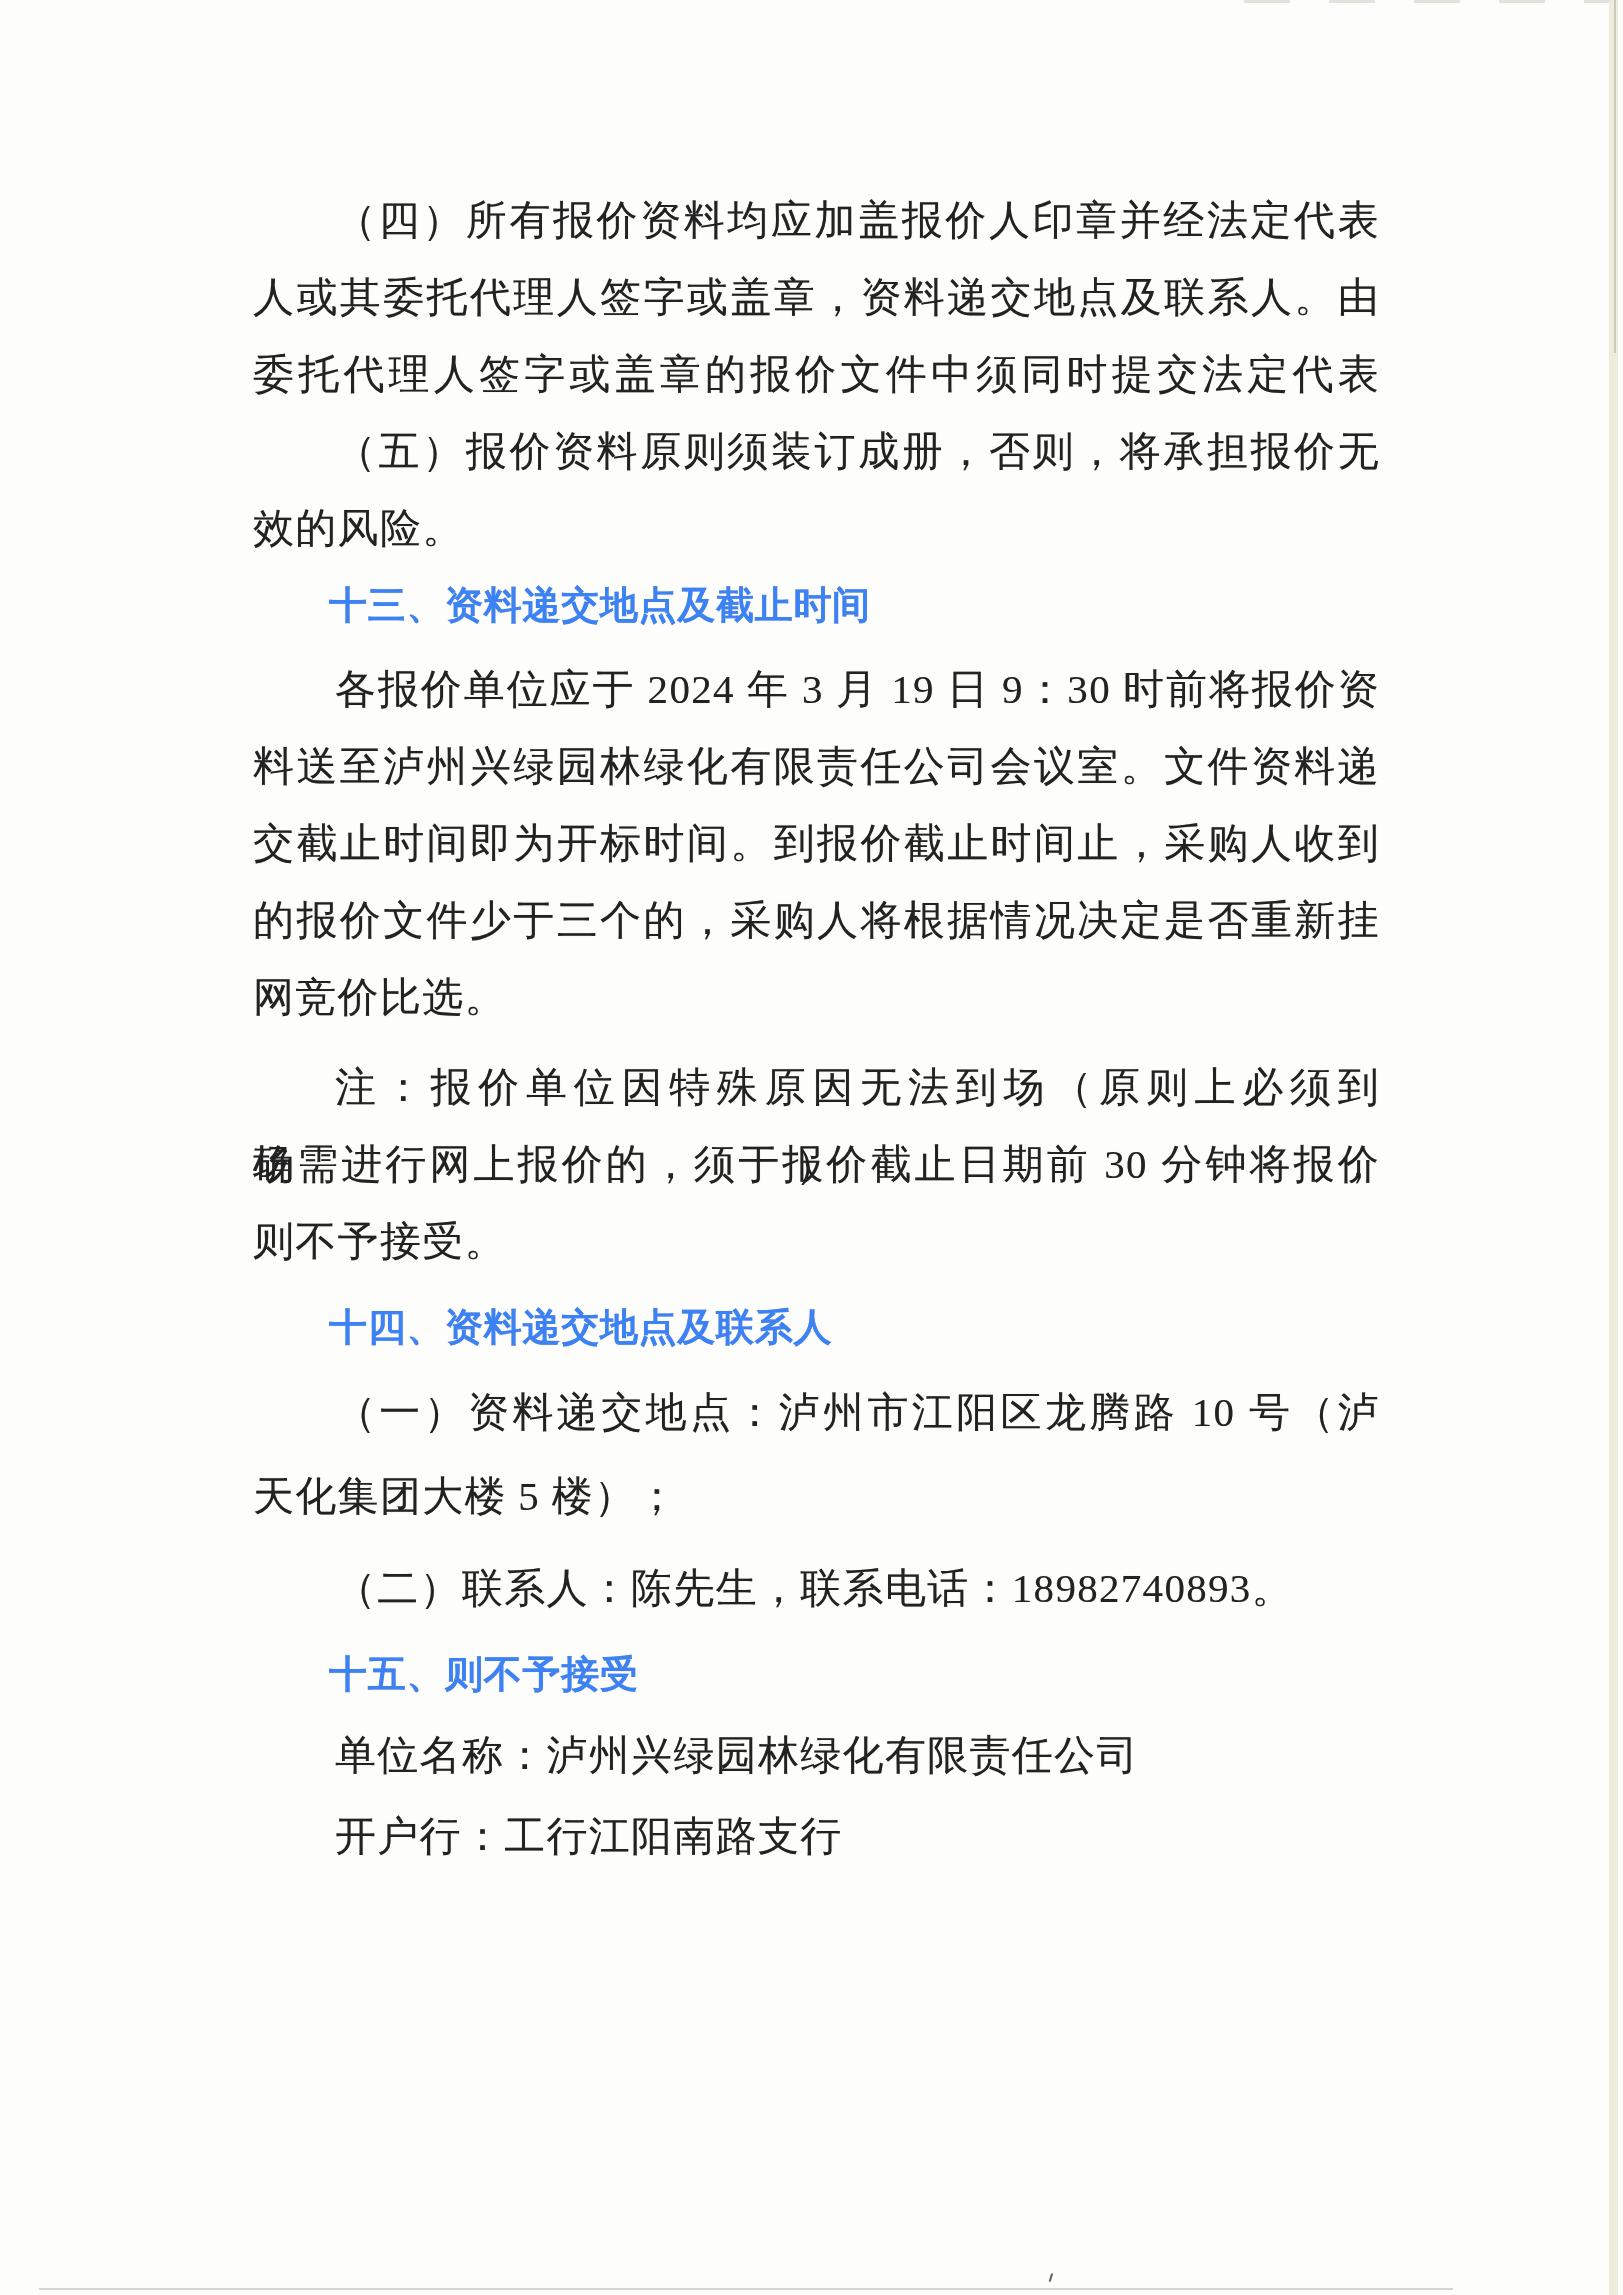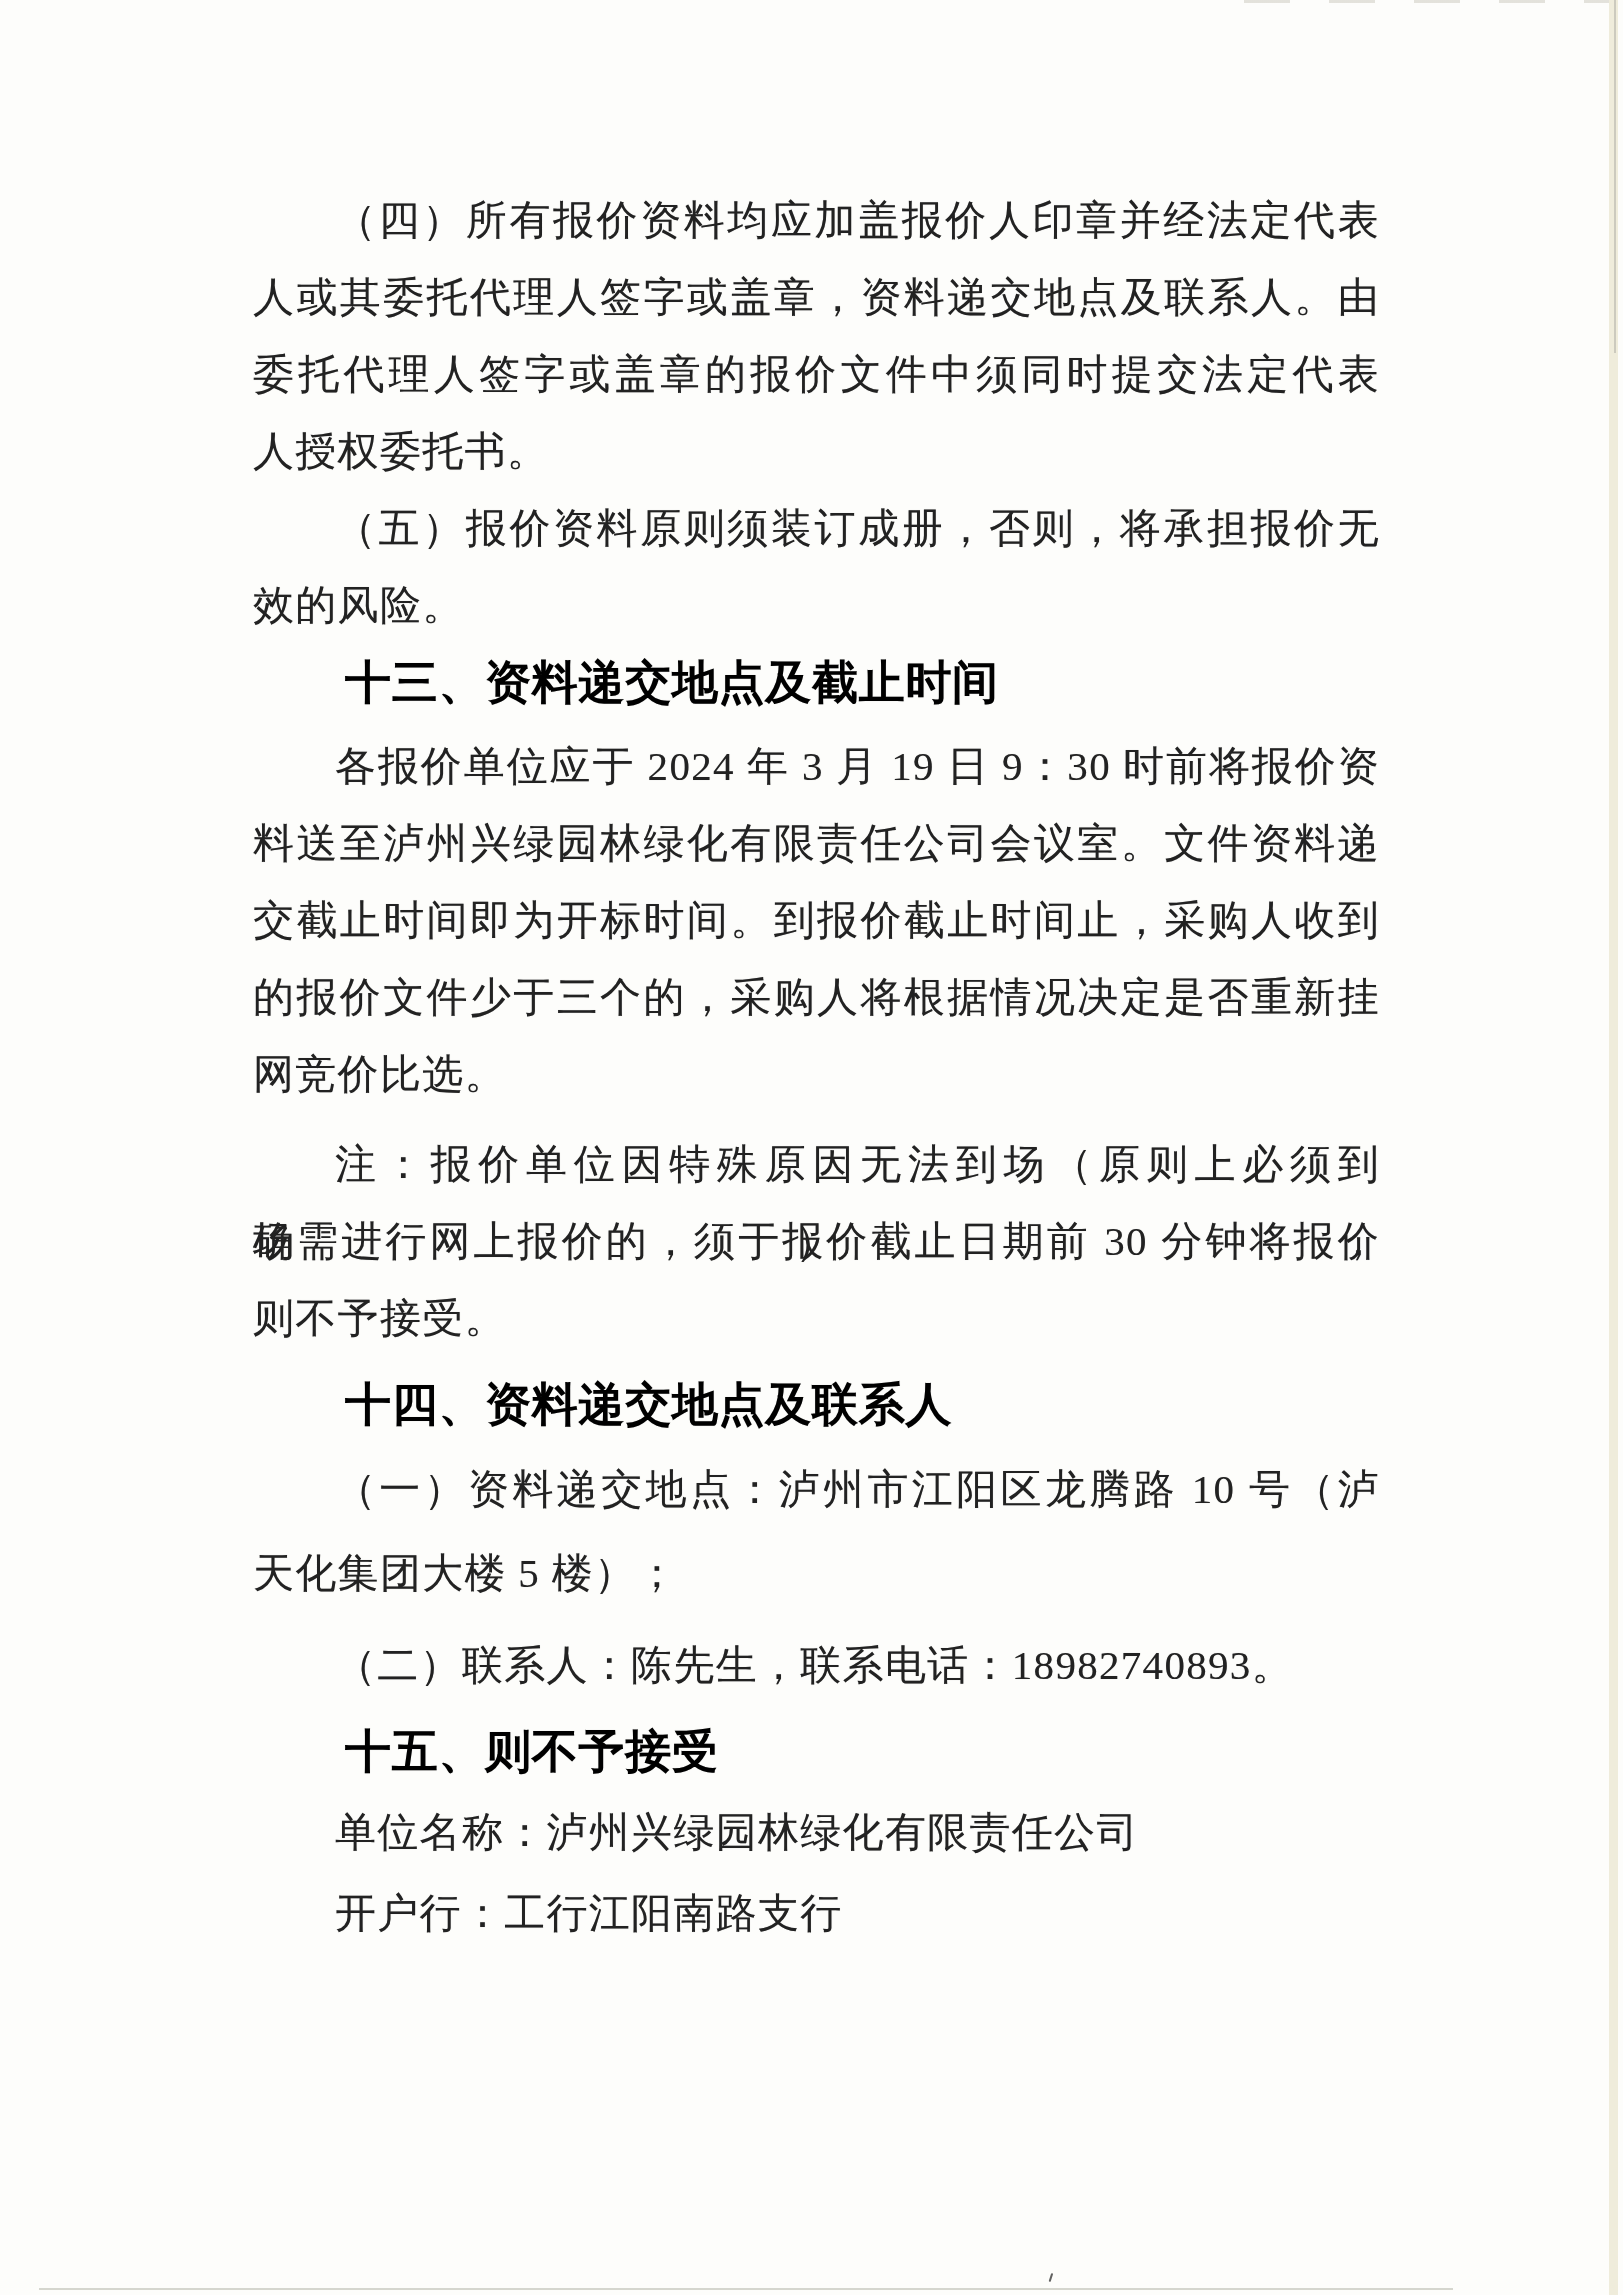--- a/index.html
+++ b/index.html
@@ -31,23 +31,23 @@
   .just {
     white-space: normal;
     text-align: justify;
     text-align-last: justify;
     text-justify: inter-ideograph;
   }
   .ind { text-indent: 2em; }
   .hd {
     font-family: "DejaVu Sans", "Liberation Sans", sans-serif;
     font-weight: 700;
-    font-size: 46px;
+    font-size: 38px;
     letter-spacing: 0.7px;
-    color: #000000;
+    color: #3b82f6;
   }
   .mt6  { margin-top: 3.9px; }
   .mt8  { margin-top: 5.2px; }
   .mt10 { margin-top: 6.5px; }
   .mt12 { margin-top: 7.9px; }
   .mt14 { margin-top: 9.2px; }
   .mt20 { margin-top: 13px; }
   .mt22 { margin-top: 14.4px; }
 
   
@@ -86,21 +86,20 @@
 </style>
 </head>
 <body>
 
 <div id="page">
 
   <div id="text-block">
     <div class="line just ind">（四）所有报价资料均应加盖报价人印章并经法定代表</div>
     <div class="line just">人或其委托代理人签字或盖章，资料递交地点及联系人。由</div>
     <div class="line just">委托代理人签字或盖章的报价文件中须同时提交法定代表</div>
-    <div class="line">人授权委托书。</div>
     <div class="line just ind">（五）报价资料原则须装订成册，否则，将承担报价无</div>
     <div class="line">效的风险。</div>
     <div class="line hd ind">十三、资料递交地点及截止时间</div>
     <div class="line just ind mt10">各报价单位应于 2024 年 3 月 19 日 9：30 时前将报价资</div>
     <div class="line just">料送至泸州兴绿园林绿化有限责任公司会议室。文件资料递</div>
     <div class="line just">交截止时间即为开标时间。到报价截止时间止，采购人收到</div>
     <div class="line just">的报价文件少于三个的，采购人将根据情况决定是否重新挂</div>
     <div class="line">网竞价比选。</div>
     <div class="line just ind mt20">注：报价单位因特殊原因无法到场（原则上必须到场），</div>
     <div class="line just">确需进行网上报价的，须于报价截止日期前 30 分钟将报价</div>

